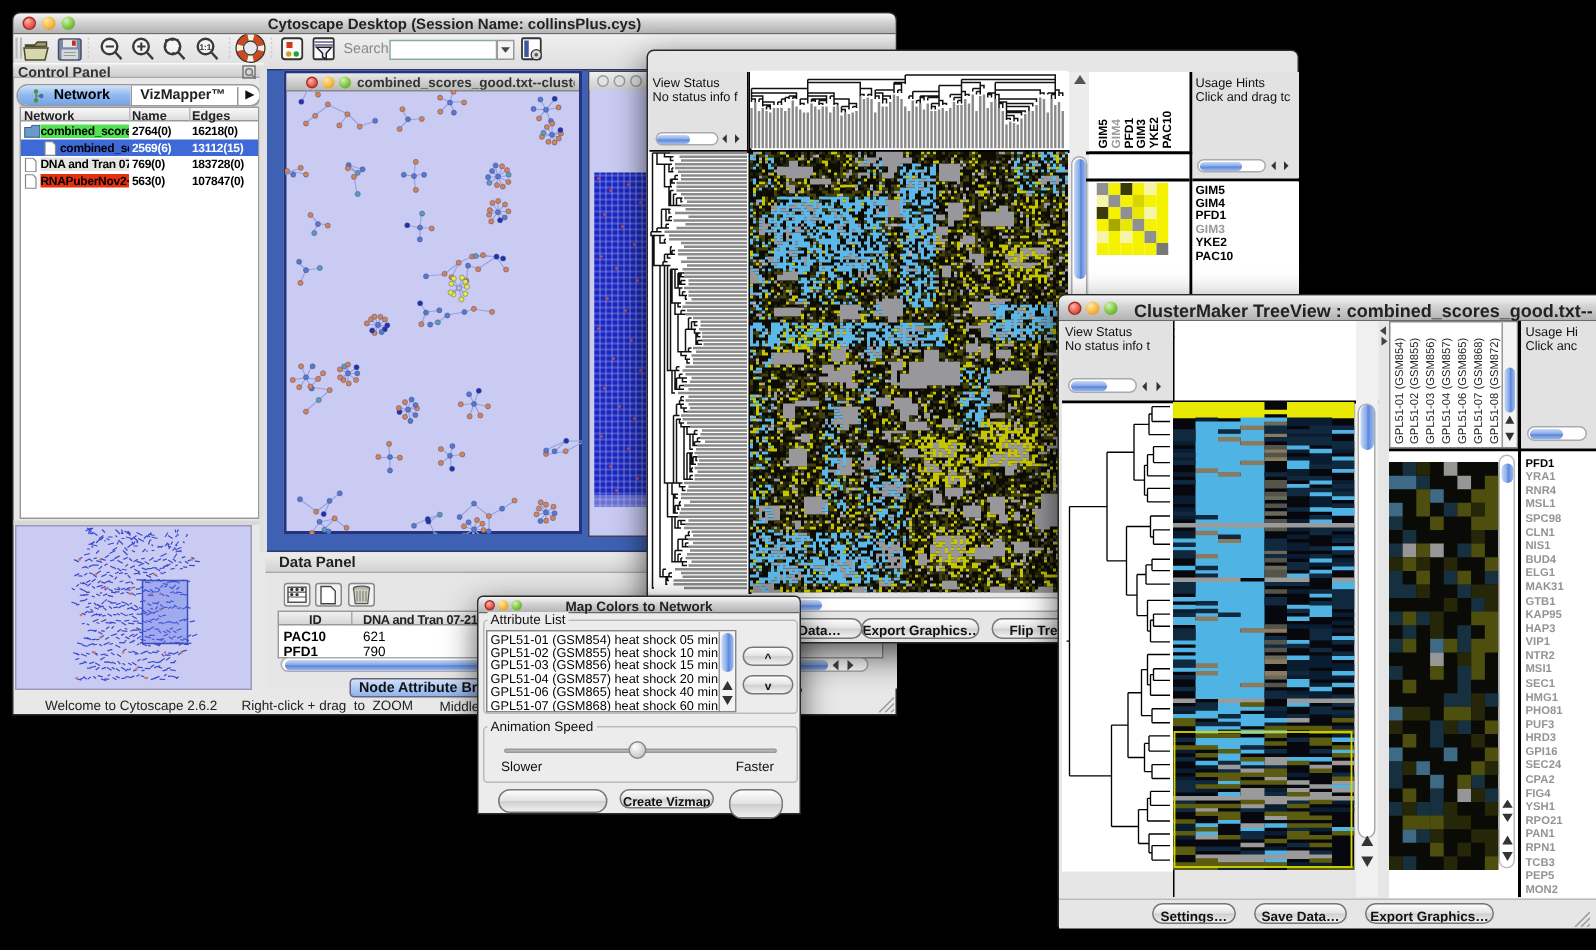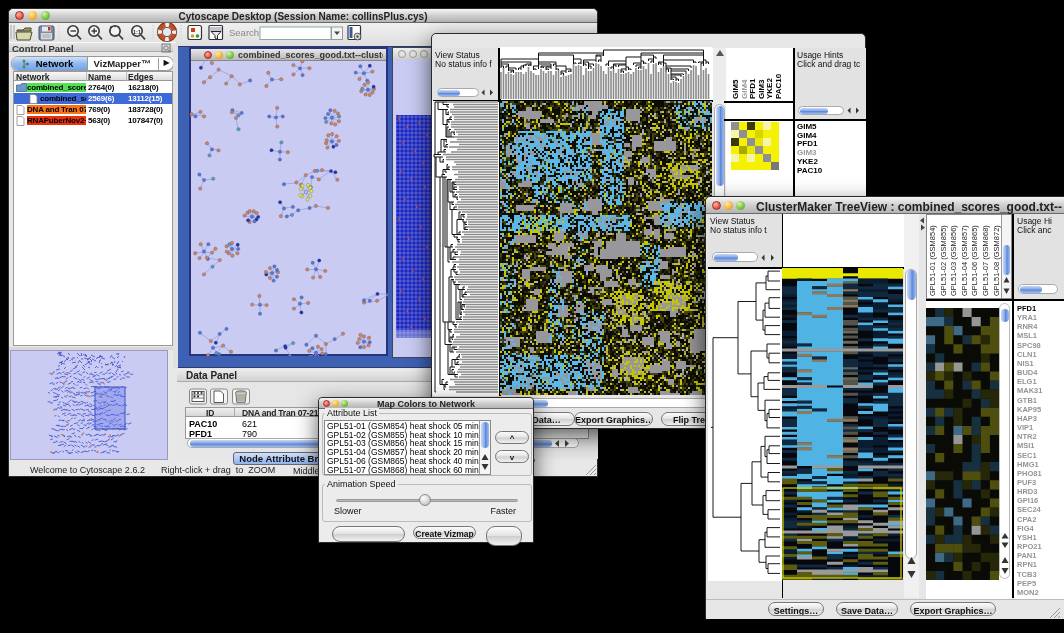--- a/index.html
+++ b/index.html
@@ -133,21 +133,21 @@
           <path d="M1 0.5h5l2 2v7h-7z" fill="#fff" stroke="#888" stroke-width="0.8"></path>
         </svg>
         <span class="abs" style="left:26px;top:0.5px;width:46px;overflow:hidden;white-space:nowrap;background:transparent;color:#000">combined_sco</span>
         <span class="abs" style="left:74px;top:0.5px;color:#fff">2569(6)</span>
         <span class="abs" style="left:114px;top:0.5px;color:#fff">13112(15)</span>
       </div>
       <div class="abs" style="left:0;top:32px;width:100%;height:11px;background:#fff;font-size:8px;font-weight:bold;letter-spacing:-0.2px">
         <svg class="abs" style="left:2px;top:0.5px" width="9" height="10">
           <path d="M1 0.5h5l2 2v7h-7z" fill="#fff" stroke="#888" stroke-width="0.8"></path>
         </svg>
-        <span class="abs" style="left:13px;top:0.5px;width:59px;overflow:hidden;white-space:nowrap;background:#f97316;color:#000">DNA and Tran 07</span>
+        <span class="abs" style="left:13px;top:0.5px;width:59px;overflow:hidden;white-space:nowrap;background:#e5e5e5;color:#000">DNA and Tran 07</span>
         <span class="abs" style="left:74px;top:0.5px;color:#000">769(0)</span>
         <span class="abs" style="left:114px;top:0.5px;color:#000">183728(0)</span>
       </div>
       <div class="abs" style="left:0;top:43px;width:100%;height:11px;background:#fff;font-size:8px;font-weight:bold;letter-spacing:-0.2px">
         <svg class="abs" style="left:2px;top:0.5px" width="9" height="10">
           <path d="M1 0.5h5l2 2v7h-7z" fill="#fff" stroke="#888" stroke-width="0.8"></path>
         </svg>
         <span class="abs" style="left:13px;top:0.5px;width:59px;overflow:hidden;white-space:nowrap;background:#e83010;color:#000">RNAPuberNov2+!</span>
         <span class="abs" style="left:74px;top:0.5px;color:#000">563(0)</span>
         <span class="abs" style="left:114px;top:0.5px;color:#000">107847(0)</span>

